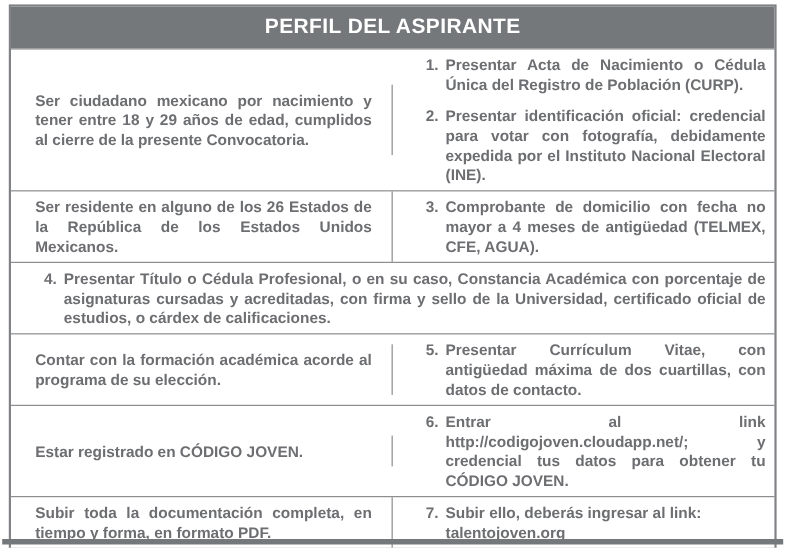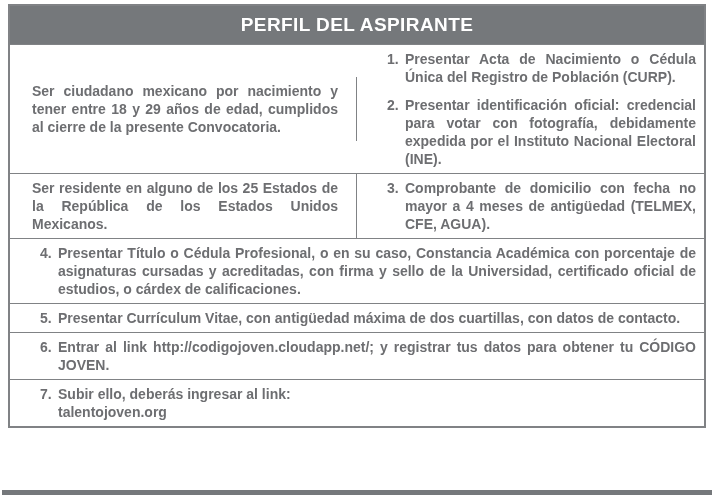--- a/index.html
+++ b/index.html
@@ -109,58 +109,67 @@
         </div>
         <div class="doc-item">
           <span class="doc-num">2.</span>
           <span class="doc-text">Presentar identificación oficial: credencial para votar con fotografía, debidamente expedida por el Instituto Nacional Electoral (INE).</span>
         </div>
       </div>
     </div>
 
     <div class="tr">
       <div class="td td-left">
-        <p class="cell-text">Ser residente en alguno de los 25 Estados de la República de los Estados Unidos Mexicanos.</p>
+        <p class="cell-text">Ser residente en alguno de los 26 Estados de la República de los Estados Unidos Mexicanos.</p>
       </div>
       <div class="td td-right">
         <div class="doc-item">
           <span class="doc-num">3.</span>
           <span class="doc-text">Comprobante de domicilio con fecha no mayor a 4 meses de antigüedad (TELMEX, CFE, AGUA).</span>
         </div>
       </div>
     </div>
 
     <div class="tr">
       <div class="td td-right">
         <div class="doc-item">
           <span class="doc-num">4.</span>
           <span class="doc-text">Presentar Título o Cédula Profesional, o en su caso, Constancia Académica con porcentaje de asignaturas cursadas y acreditadas, con firma y sello de la Universidad, certificado oficial de estudios, o cárdex de calificaciones.</span>
         </div>
       </div>
     </div>
 
     <div class="tr">
+      <div class="td td-left">
+        <p class="cell-text">Contar con la formación académica acorde al programa de su elección.</p>
+      </div>
       <div class="td td-right">
         <div class="doc-item">
           <span class="doc-num">5.</span>
           <span class="doc-text">Presentar Currículum Vitae, con antigüedad máxima de dos cuartillas, con datos de contacto.</span>
         </div>
       </div>
     </div>
 
     <div class="tr">
+      <div class="td td-left">
+        <p class="cell-text">Estar registrado en CÓDIGO JOVEN.</p>
+      </div>
       <div class="td td-right">
         <div class="doc-item">
           <span class="doc-num">6.</span>
-          <span class="doc-text">Entrar al link http://codigojoven.cloudapp.net/; y registrar tus datos para obtener tu CÓDIGO JOVEN.</span>
+          <span class="doc-text">Entrar al link http://codigojoven.cloudapp.net/; y credencial tus datos para obtener tu CÓDIGO JOVEN.</span>
         </div>
       </div>
     </div>
 
     <div class="tr">
+      <div class="td td-left">
+        <p class="cell-text">Subir toda la documentación completa, en tiempo y forma, en formato PDF.</p>
+      </div>
       <div class="td td-right">
         <div class="doc-item">
           <span class="doc-num">7.</span>
           <span class="doc-text">Subir ello, deberás ingresar al link:
 talentojoven.org</span>
         </div>
       </div>
     </div>
 
   </div>

